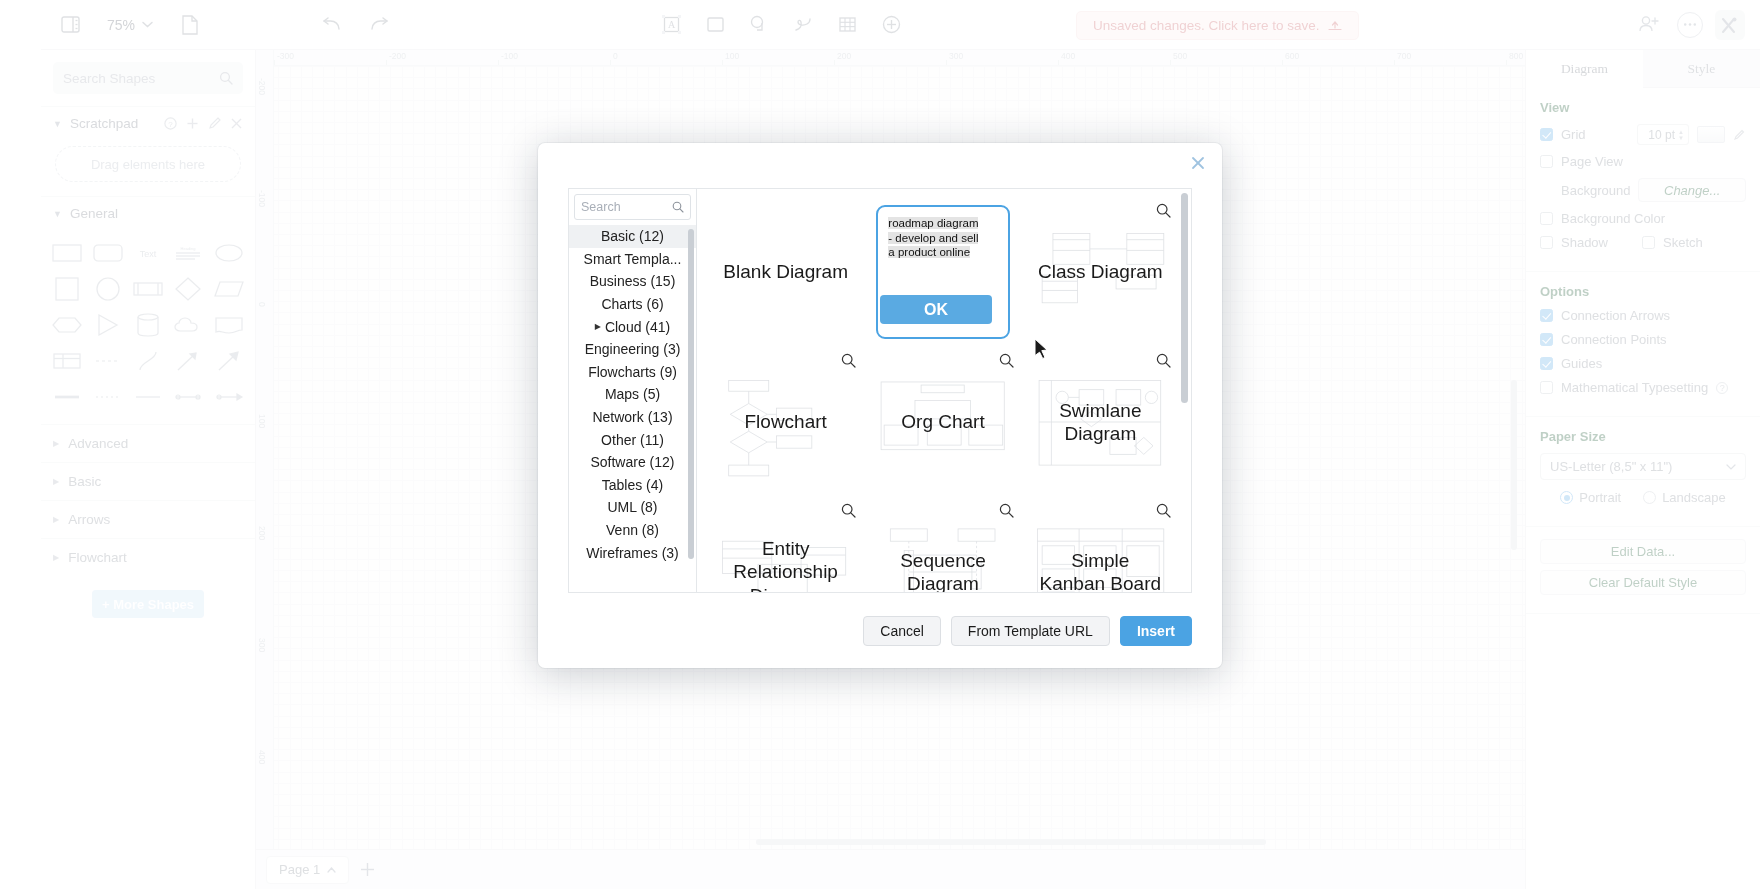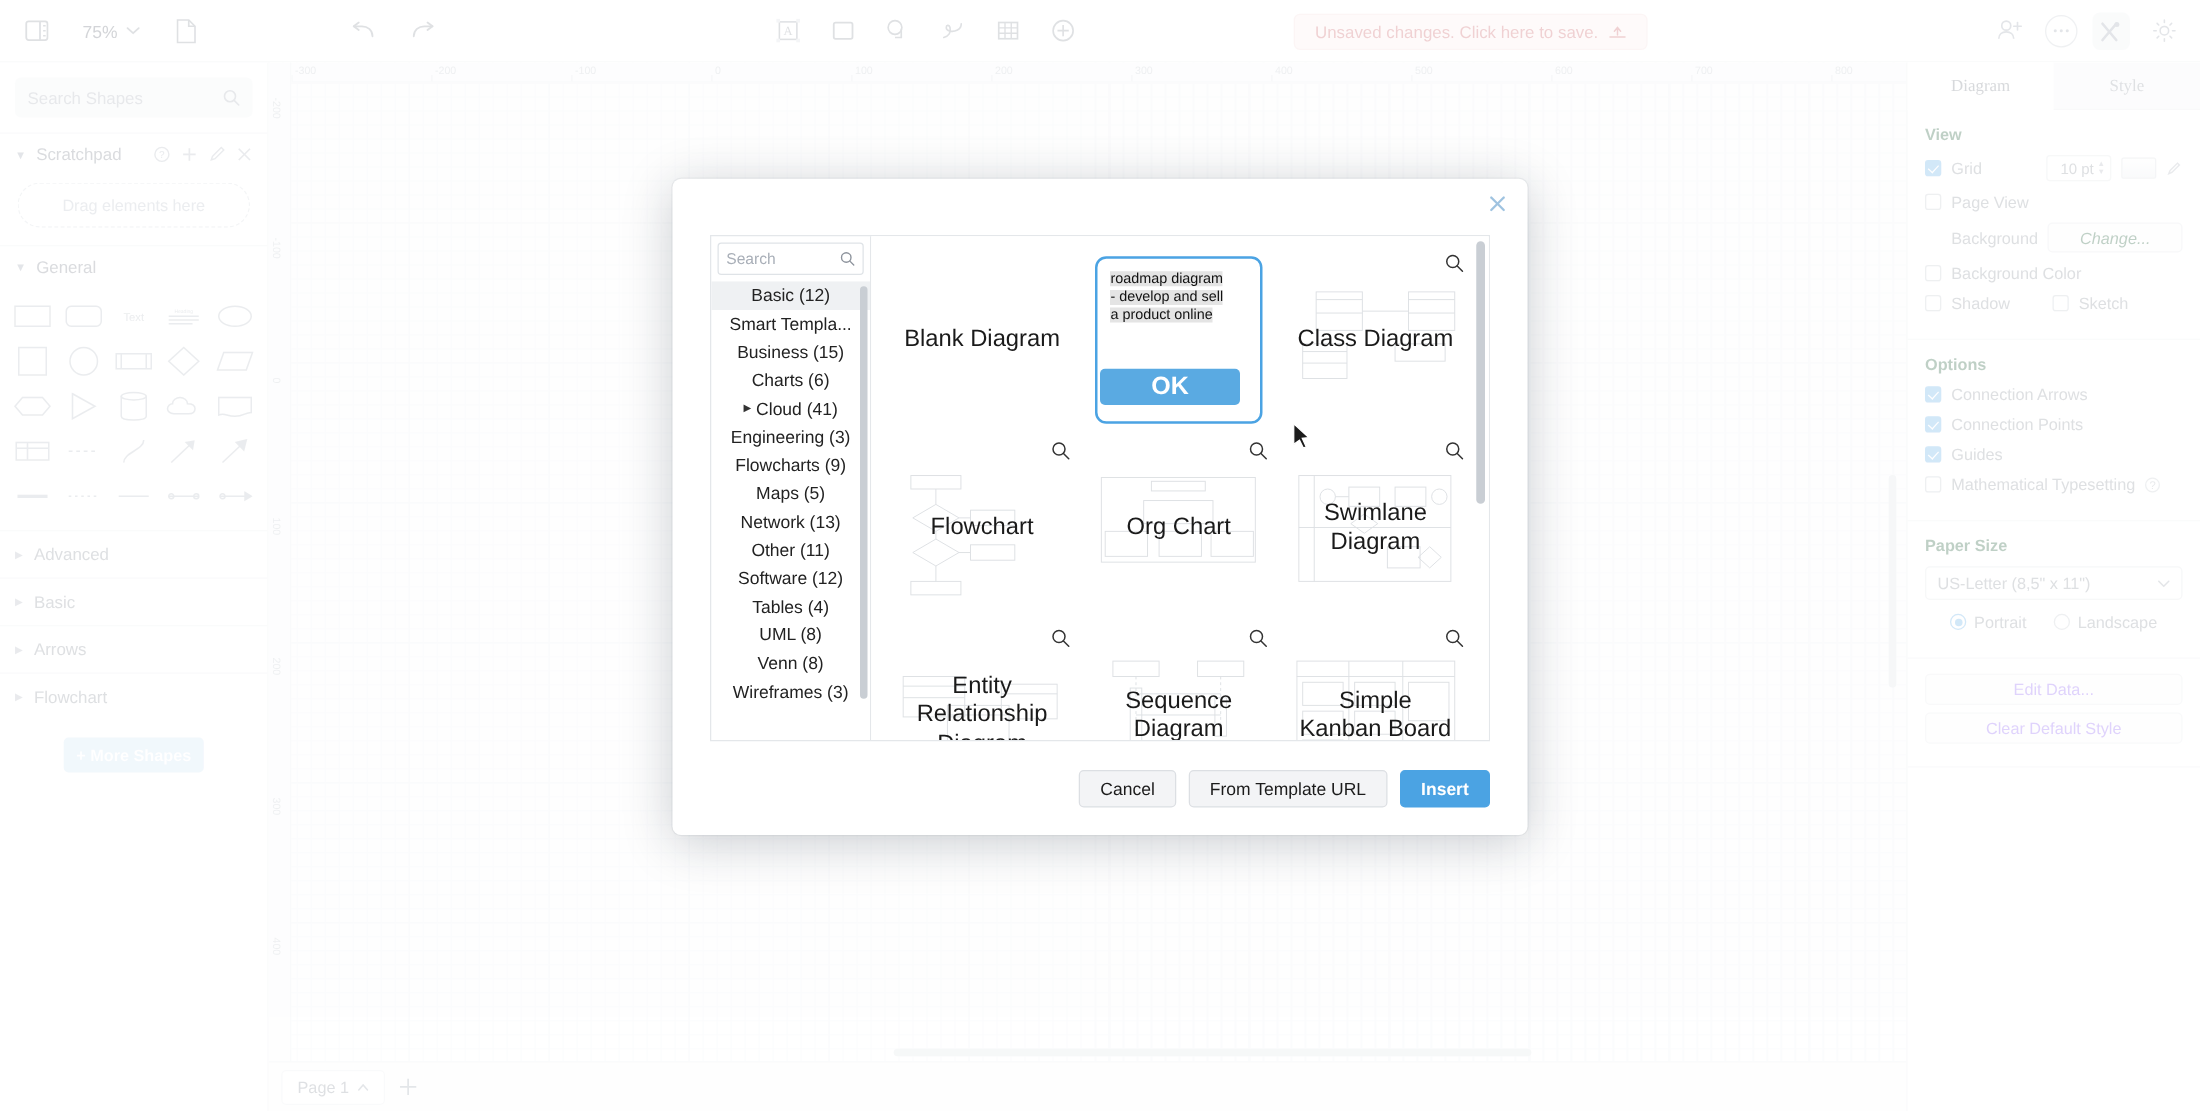--- a/index.html
+++ b/index.html
@@ -6,21 +6,21 @@
   * { box-sizing: border-box; margin: 0; padding: 0; }
   html, body {
     width: 1760px; height: 889px;
     font-family: "Liberation Sans", sans-serif;
     background: #ffffff;
     overflow: hidden;
   }
   body { position: relative; }
 
   
-  .app-shell { position: absolute; inset: 0; }
+  .app-shell { position: absolute; inset: 0; margin-left: 41px; }
   .dimmed { opacity: .30; }
 
   
   .toolbar {
     position: absolute; left: 0; top: 0; width: 1760px; height: 50px;
     background: #fff; border-bottom: 1px solid #eceef0;
     display: flex; align-items: center;
   }
   .tb-left { display: flex; align-items: center; gap: 14px; padding-left: 14px; }
   .icon-btn {
@@ -173,21 +173,21 @@
     border: 1px solid #e2e6ea; border-radius: 4px; height: 27px;
     display: flex; align-items: center; justify-content: space-between;
     padding: 0 9px; font-size: 13px; color: #868d97; background: #fff;
   }
   .radio { width: 13px; height: 13px; border: 1.3px solid #c2c8d0; border-radius: 50%;
            display: flex; align-items: center; justify-content: center; flex: none; }
   .radio.on { border-color: #5aaaea; }
   .radio.on::after { content: ""; width: 6px; height: 6px; border-radius: 50%; background: #5aaaea; }
   .rp-btn-wide {
     width: 100%; height: 25px; border: 1px solid #eceef0; border-radius: 4px;
-    background: #fcfcfd; color: #8b5cf6; font-size: 13px; font-family: inherit;
+    background: #fcfcfd; color: #14532d; font-size: 13px; font-family: inherit;
     display: flex; align-items: center; justify-content: center; margin-bottom: 6px;
   }
   .help-q { width: 12px; height: 12px; border: 1.2px solid #c2c8d0; border-radius: 50%;
             font-size: 9px; color: #aeb4bd; display: flex; align-items: center;
             justify-content: center; }
 
   
   .modal-overlay { position: absolute; inset: 0; background: rgba(255,255,255,0.12); }
   .modal {
     position: absolute; left: 538px; top: 143px; width: 684px; height: 525px;
@@ -238,21 +238,21 @@
     border-radius: 9px; z-index: 2; background: #fff;
   }
   .sel-text {
     position: absolute; left: 10px; top: 9px; right: 28px;
     font-size: 11.5px; line-height: 1.28; color: #111;
   }
   .sel-text span { background: #e4e4e4; }
   .ok-btn {
     position: absolute; left: 2px; right: 16px; bottom: 13px; height: 29px;
     background: #5aaae2; color: #fff; border: none; border-radius: 4px;
-    font-size: 20px; font-family: inherit; font-weight: bold;
+    font-size: 16px; font-family: inherit; font-weight: bold;
   }
   .tpl-scroll {
     position: absolute; right: 3px; top: 4px; width: 7px; height: 210px;
     background: #c9ced4; border-radius: 4px; z-index: 6;
   }
   .modal-footer {
     position: absolute; right: 30px; bottom: 22px; display: flex; gap: 10px;
   }
   .mf-btn {
     height: 30px; padding: 0 16px; border-radius: 4px; font-size: 14px;

